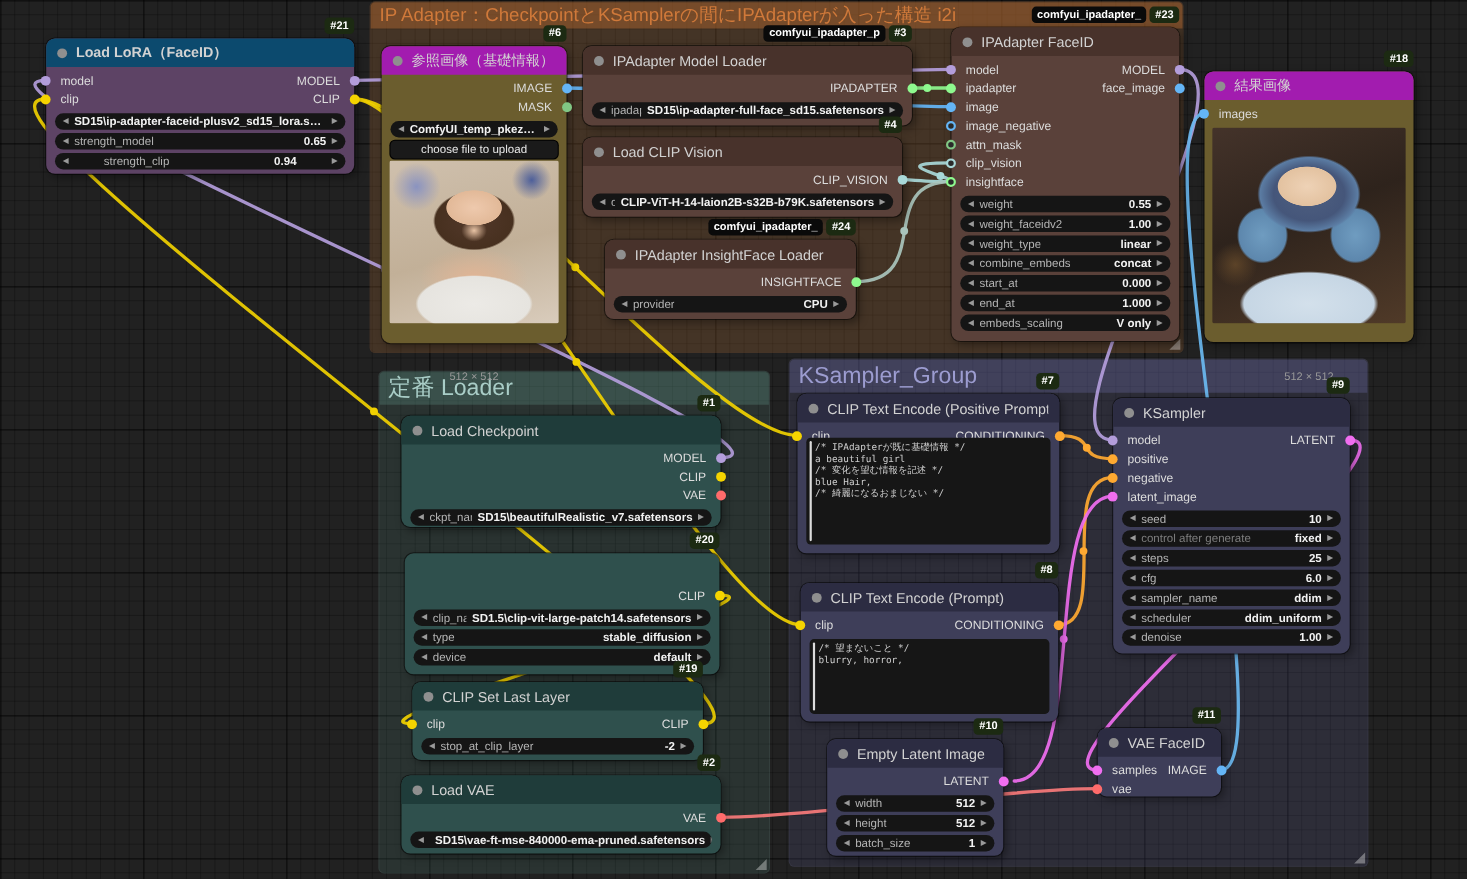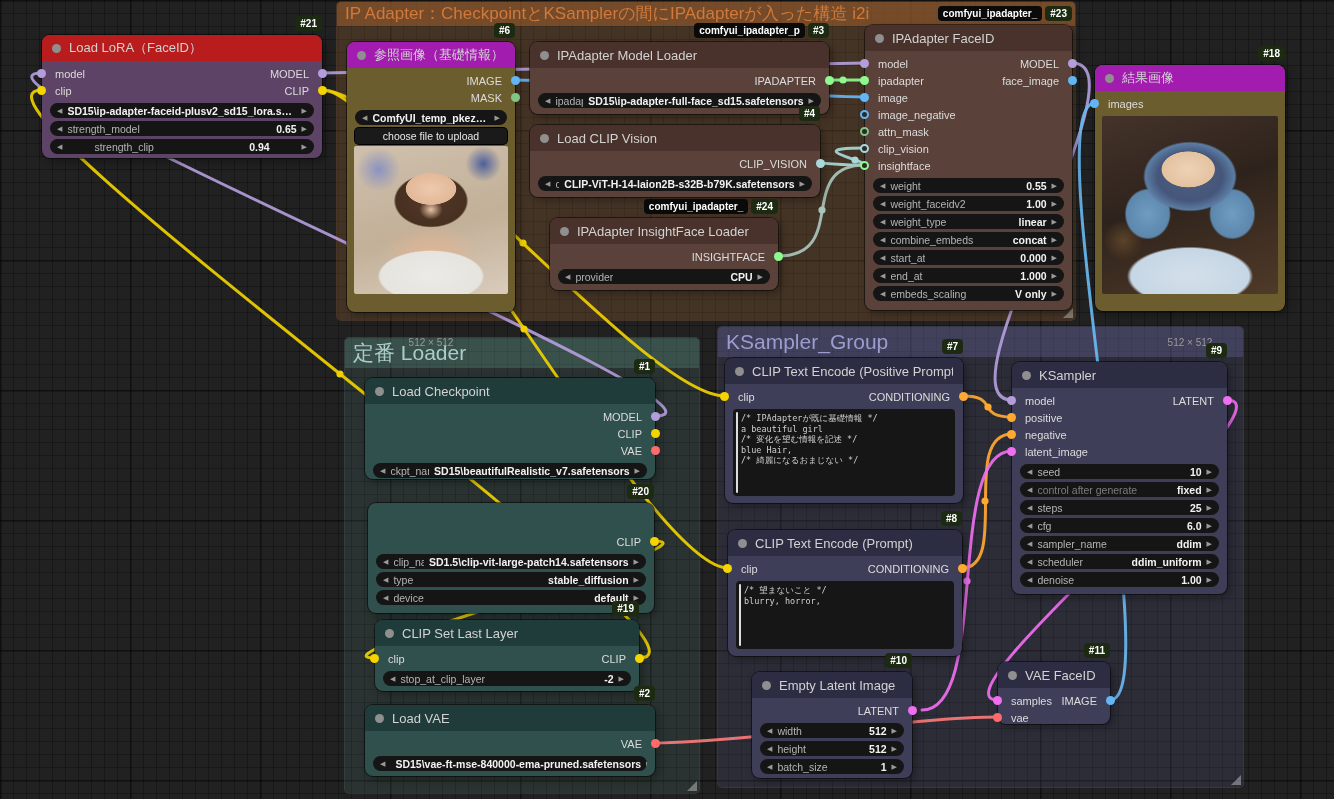--- a/index.html
+++ b/index.html
@@ -27,21 +27,21 @@
   .g-ksampler{background:rgba(110,110,180,.16);box-shadow:0 0 0 1px rgba(140,140,210,.20);}
   .g-ksampler .group-title{background:rgba(125,125,195,.26);color:#9c9cd0;font-size:21px;height:30px;line-height:30px;}
   
   svg.links{position:absolute;left:0;top:0;z-index:2;pointer-events:none;}
   
   .node{position:absolute;z-index:3;border-radius:8px;box-shadow:0 0 0 1px rgba(0,0,0,.5), 3px 3px 8px rgba(0,0,0,.35);}
   .node-header{position:absolute;left:0;right:0;top:0;height:26px;border-radius:8px 8px 0 0;
     display:flex;align-items:center;gap:8px;padding:0 10px;box-sizing:border-box;}
   .title-dot{width:9px;height:9px;border-radius:50%;background:#8f8f8f;flex:0 0 auto;}
   .node-title{font-size:13px;color:#d2d2d2;white-space:nowrap;overflow:hidden;}
-  .theme-purple{background:#5d4365;} .theme-purple .node-header{background:#b91c1c;}
+  .theme-purple{background:#5d4365;} .theme-purple .node-header{background:#0c4a6e;font-weight:bold;}
   .theme-olive{background:#6b5d2e;}  .theme-olive .node-header{background:#a21caf;}
   .theme-brown{background:#5a413a;}  .theme-brown .node-header{background:#48322b;}
   .theme-teal{background:#2f504d;}   .theme-teal .node-header{background:#1f3c3a;}
   .theme-indigo{background:#3e3e59;} .theme-indigo .node-header{background:#2c2c42;}
   
   .badge{position:absolute;top:-19px;right:0;display:flex;gap:3px;align-items:center;}
   .badge span{display:block;border-radius:4px;padding:1px 5px;font-size:10px;font-weight:700;color:#fff;line-height:13px;white-space:nowrap;}
   .badge .badge-prefix{background:#0a0a0a;}
   .badge .badge-num{background:#1c2a12;}
   
@@ -478,21 +478,21 @@
           <span class="node-title">CLIP Text Encode (Positive Prompt)</span>
         </div>
         <div class="slot slot-in" style="top: 30px;">
           <span class="dot" style="background: rgb(245, 212, 0);"></span>
           <label>clip</label>
         </div>
         <div class="slot slot-out" style="top: 30px;">
           <span class="dot" style="background: rgb(255, 169, 49);"></span>
           <label>CONDITIONING</label>
         </div>
-        <div class="widget-text" style="top: 51px; height: 87px;">/* IPAdapterが既に基礎情報 */
+        <div class="widget-text" style="top: 40px; height: 97px;">/* IPAdapterが既に基礎情報 */
 a beautiful girl
 /* 変化を望む情報を記述 */
 blue Hair,
 /* 綺麗になるおまじない */</div>
       </div>
       <div class="node theme-indigo" style="left: 728px; top: 530px; width: 234px; height: 126px;">
         <div class="badge">
           <span class="badge-num">#8</span>
         </div>
         <div class="node-header">

